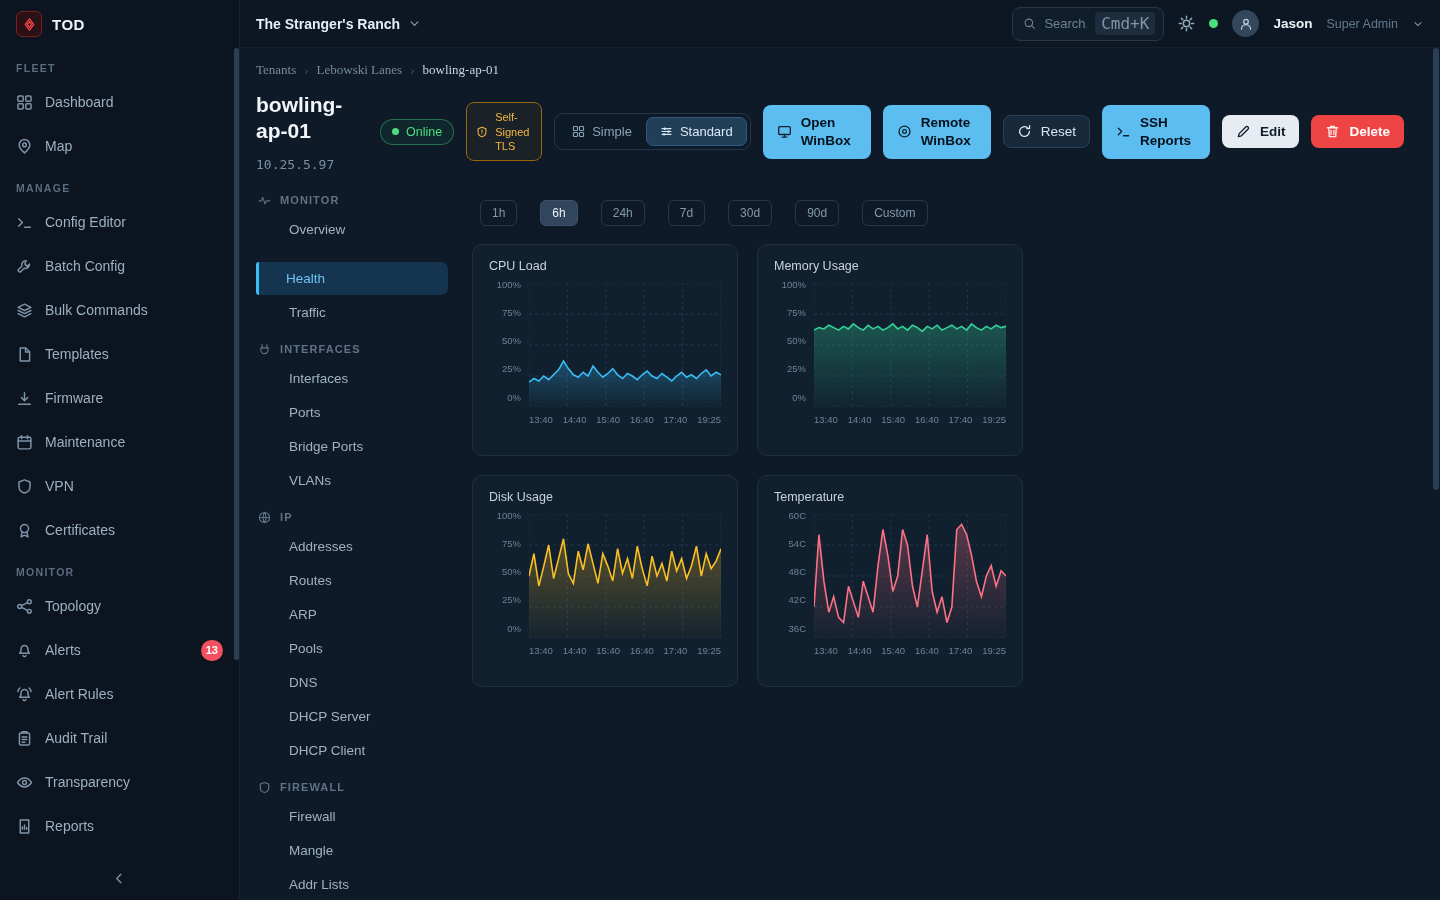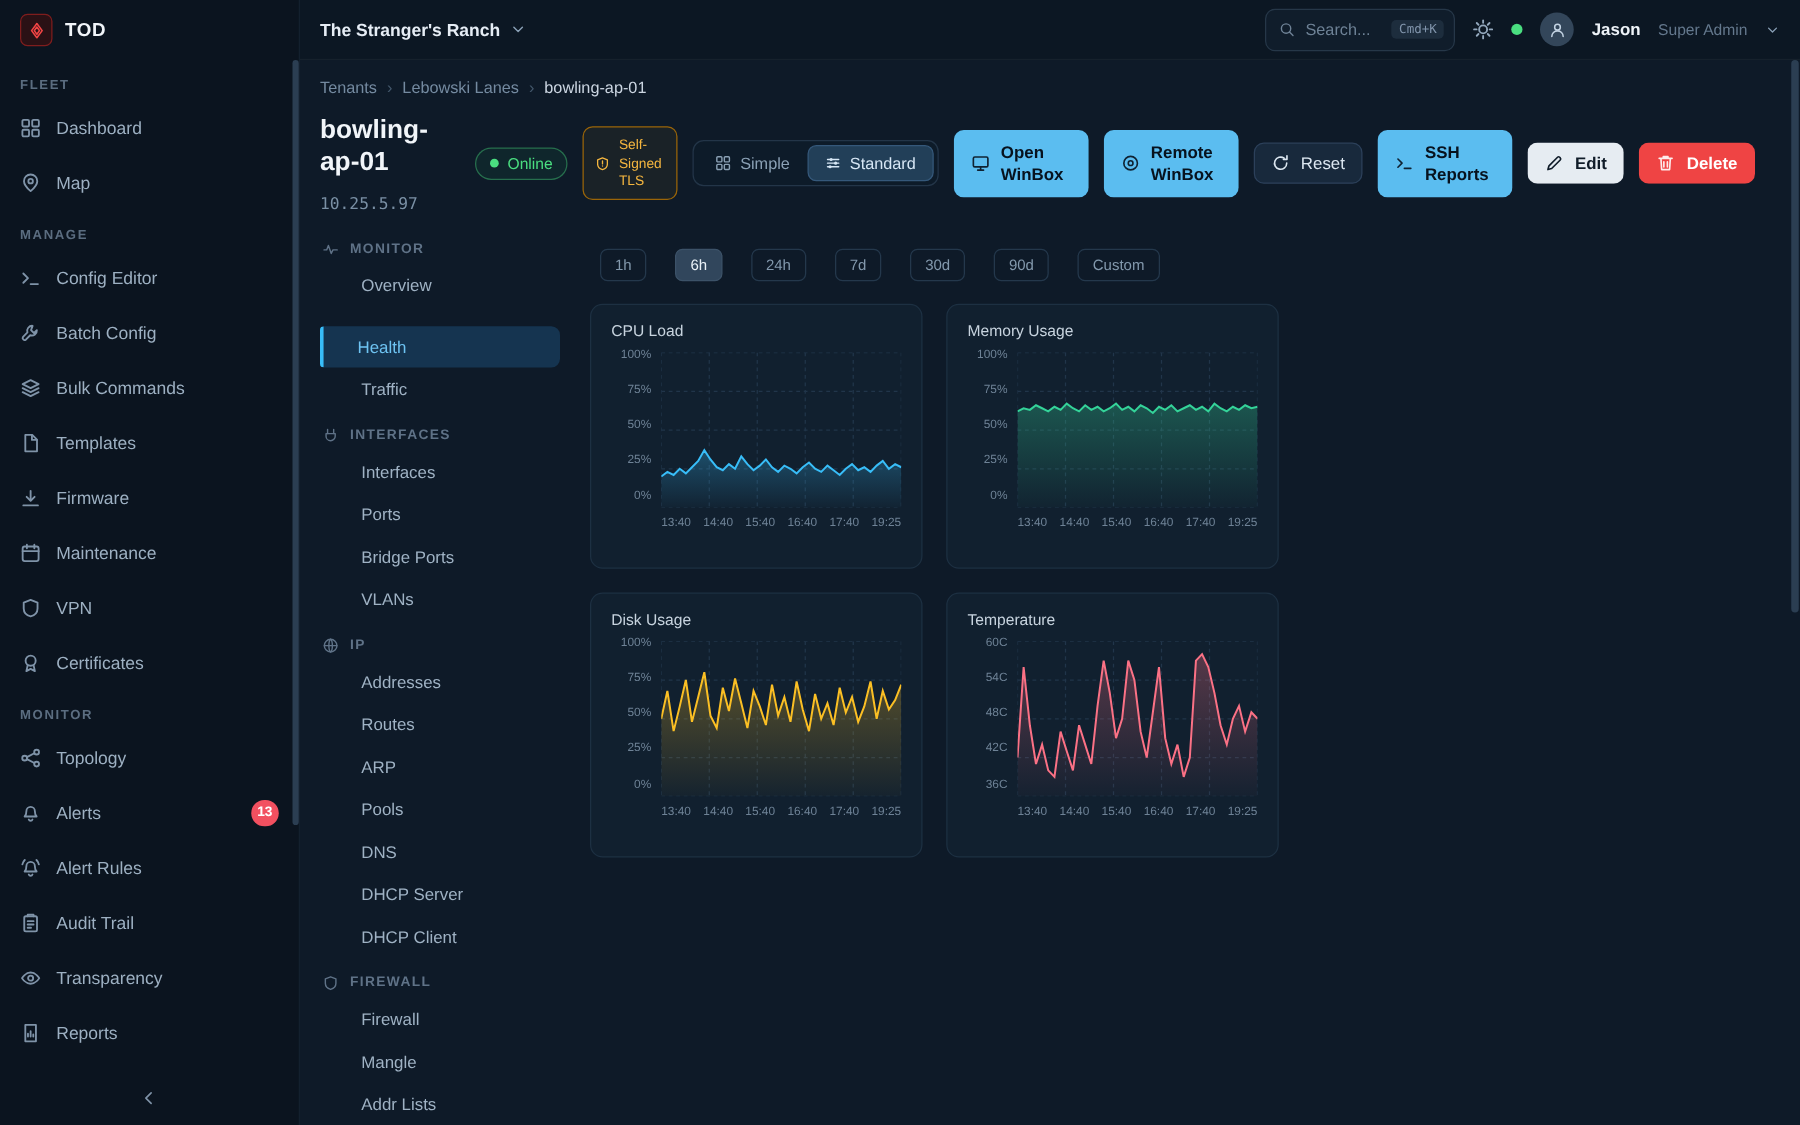--- a/index.html
+++ b/index.html
@@ -26,31 +26,31 @@
   
   .main { flex:1; display:flex; flex-direction:column; overflow:hidden; }
   .topbar { height:48px; min-height:48px; background:#0c1723; display:flex; align-items:center; justify-content:space-between; padding:0 16px; border-bottom:1px solid rgba(255,255,255,.045); }
   .tenant { display:flex; align-items:center; gap:8px; font-size:14px; font-weight:600; color:#e6edf5; cursor:pointer; }
   .tenant .ic { color:#8aa0b6; font-size:13px; }
   .top-right { display:flex; align-items:center; gap:14px; }
   .search-box { display:flex; align-items:center; gap:8px; width:152px; height:34px; padding:0 8px 0 10px; background:#101d2b; border:1px solid #263748; border-radius:8px; cursor:text; }
   .search-box .ic { color:#6e8296; font-size:13px; }
   .search-box input { flex:1; min-width:0; background:transparent; border:none; outline:none; color:#c5d2df; font-size:13px; font-family:inherit; }
   .search-box input::placeholder { color:#6e8296; }
-  .kbd { background:#1d2d3d; border-radius:4px; padding:2px 6px; font-size:10px; color:#8094ab; font-family:"DejaVu Sans Mono", monospace; white-space:nowrap; }
+  .kbd { background:#1d2d3d; border-radius:4px; padding:2px 6px; font-size:16px; color:#8094ab; font-family:"DejaVu Sans Mono", monospace; white-space:nowrap; }
   .icon-btn { color:#93a8bd; font-size:17px; cursor:pointer; display:flex; }
   .status-dot { width:9px; height:9px; border-radius:50%; }
   .avatar { width:27px; height:27px; border-radius:50%; background:#33465a; display:flex; align-items:center; justify-content:center; color:#c2d2e2; font-size:14px; cursor:pointer; }
   .user-name { font-size:13.5px; color:#eef3f8; font-weight:600; }
   .user-role { font-size:12.5px; color:#64788d; }
   .caret { color:#8aa0b6; font-size:12px; cursor:pointer; display:flex; }
 
   
   .content { flex:1; overflow:hidden; padding:14px 24px 0 16px; display:flex; flex-direction:column; }
-  .breadcrumb { display:flex; align-items:center; gap:8px; font-size:13px; color:#748aa0; }
+  .breadcrumb { display:flex; align-items:center; gap:8px; font-size:13px; color:#748aa0;font-family:Liberation Serif, serif; }
   .breadcrumb .sep { color:#44586c; font-size:13px; }
   .breadcrumb .last { color:#cbd5e1; }
 
   .device-row { display:flex; align-items:center; gap:12px; margin-top:14px; }
   .device-id { width:112px; min-width:112px; }
   .device-title { font-size:21px; font-weight:700; color:#f1f5f9; line-height:1.25; overflow-wrap:break-word; }
   .device-ip { margin-top:12px; font-size:13px; color:#7a90a5; font-family:"DejaVu Sans Mono", monospace; }
   .pill-online { display:flex; align-items:center; gap:7px; padding:5px 11px; border-radius:999px; background:rgba(34,197,94,.07); border:1px solid rgba(74,222,128,.4); color:#4ade80; font-size:12.5px; }
   .pill-online .dot { width:7px; height:7px; border-radius:50%; background:#4ade80; }
   .tls-badge { display:flex; align-items:center; gap:7px; width:76px; min-width:76px; padding:7px 9px; border-radius:8px; border:1px solid #9a6508; background:rgba(251,191,36,.05); color:#f5b63f; }

